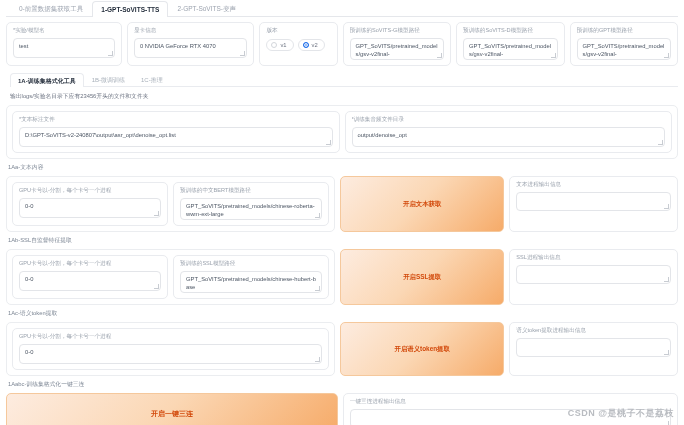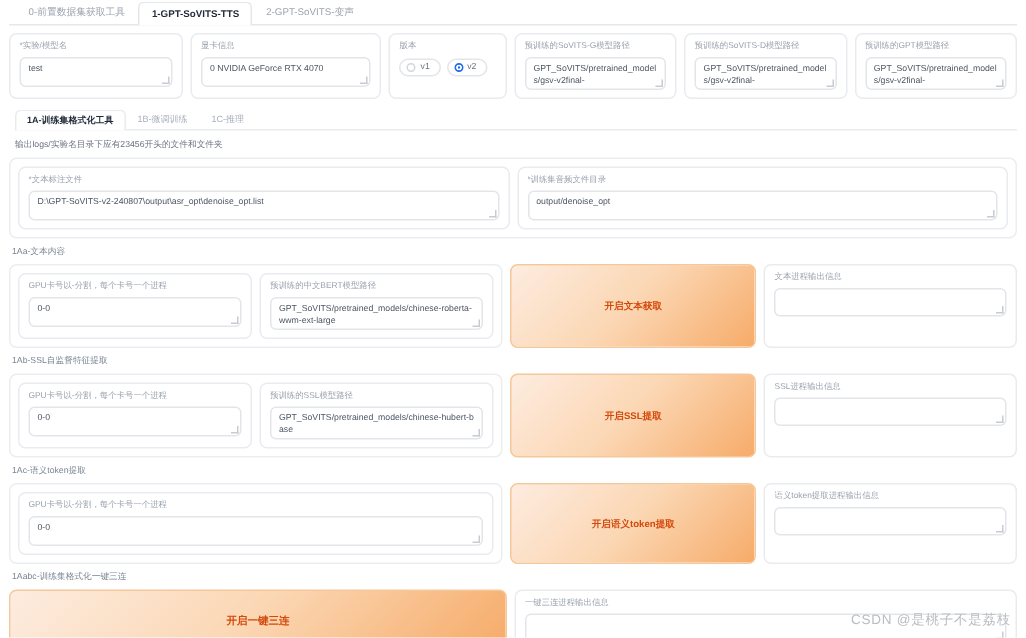--- a/index.html
+++ b/index.html
@@ -126,20 +126,21 @@
     color: #d2490b;
     font-size: 6.4px; font-weight: bold;
     min-height: 30px;
   }
   .btn-big { min-height: 40px; font-size: 7px; }
 
   .watermark {
     position: absolute; right: 10px; bottom: 5px;
     font-size: 9px; color: #b9bcc1; letter-spacing: .5px;
     white-space: nowrap;
+    font-weight: bold;
   }
   .spacer4 { height: 4px; }
 </style>
 </head>
 <body>
 
 <div class="app">
 
   <div class="tabbar">
     <div class="tab">0-前置数据集获取工具</div>

